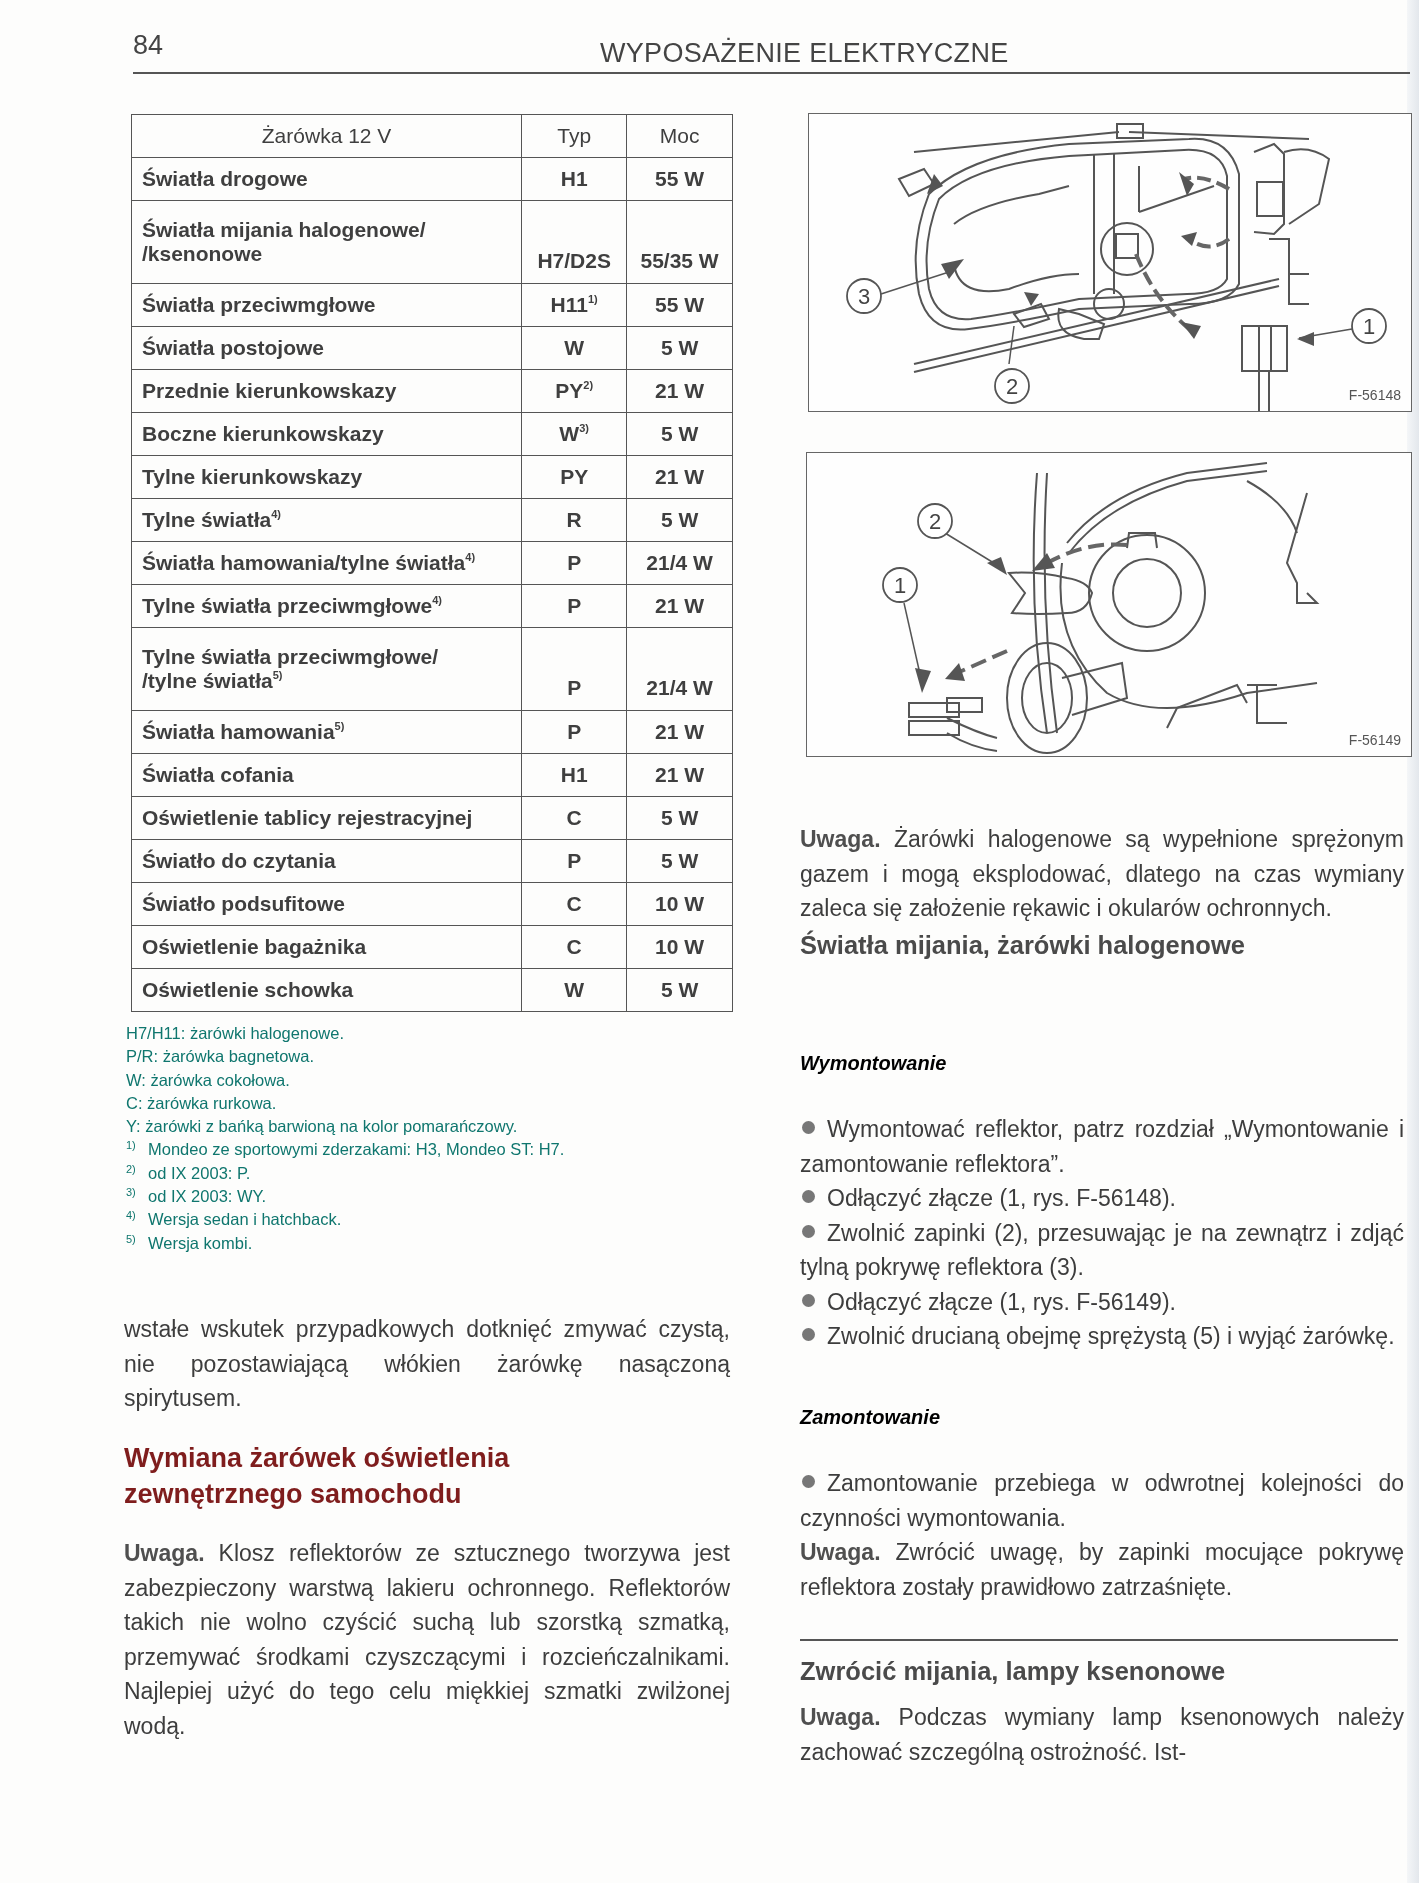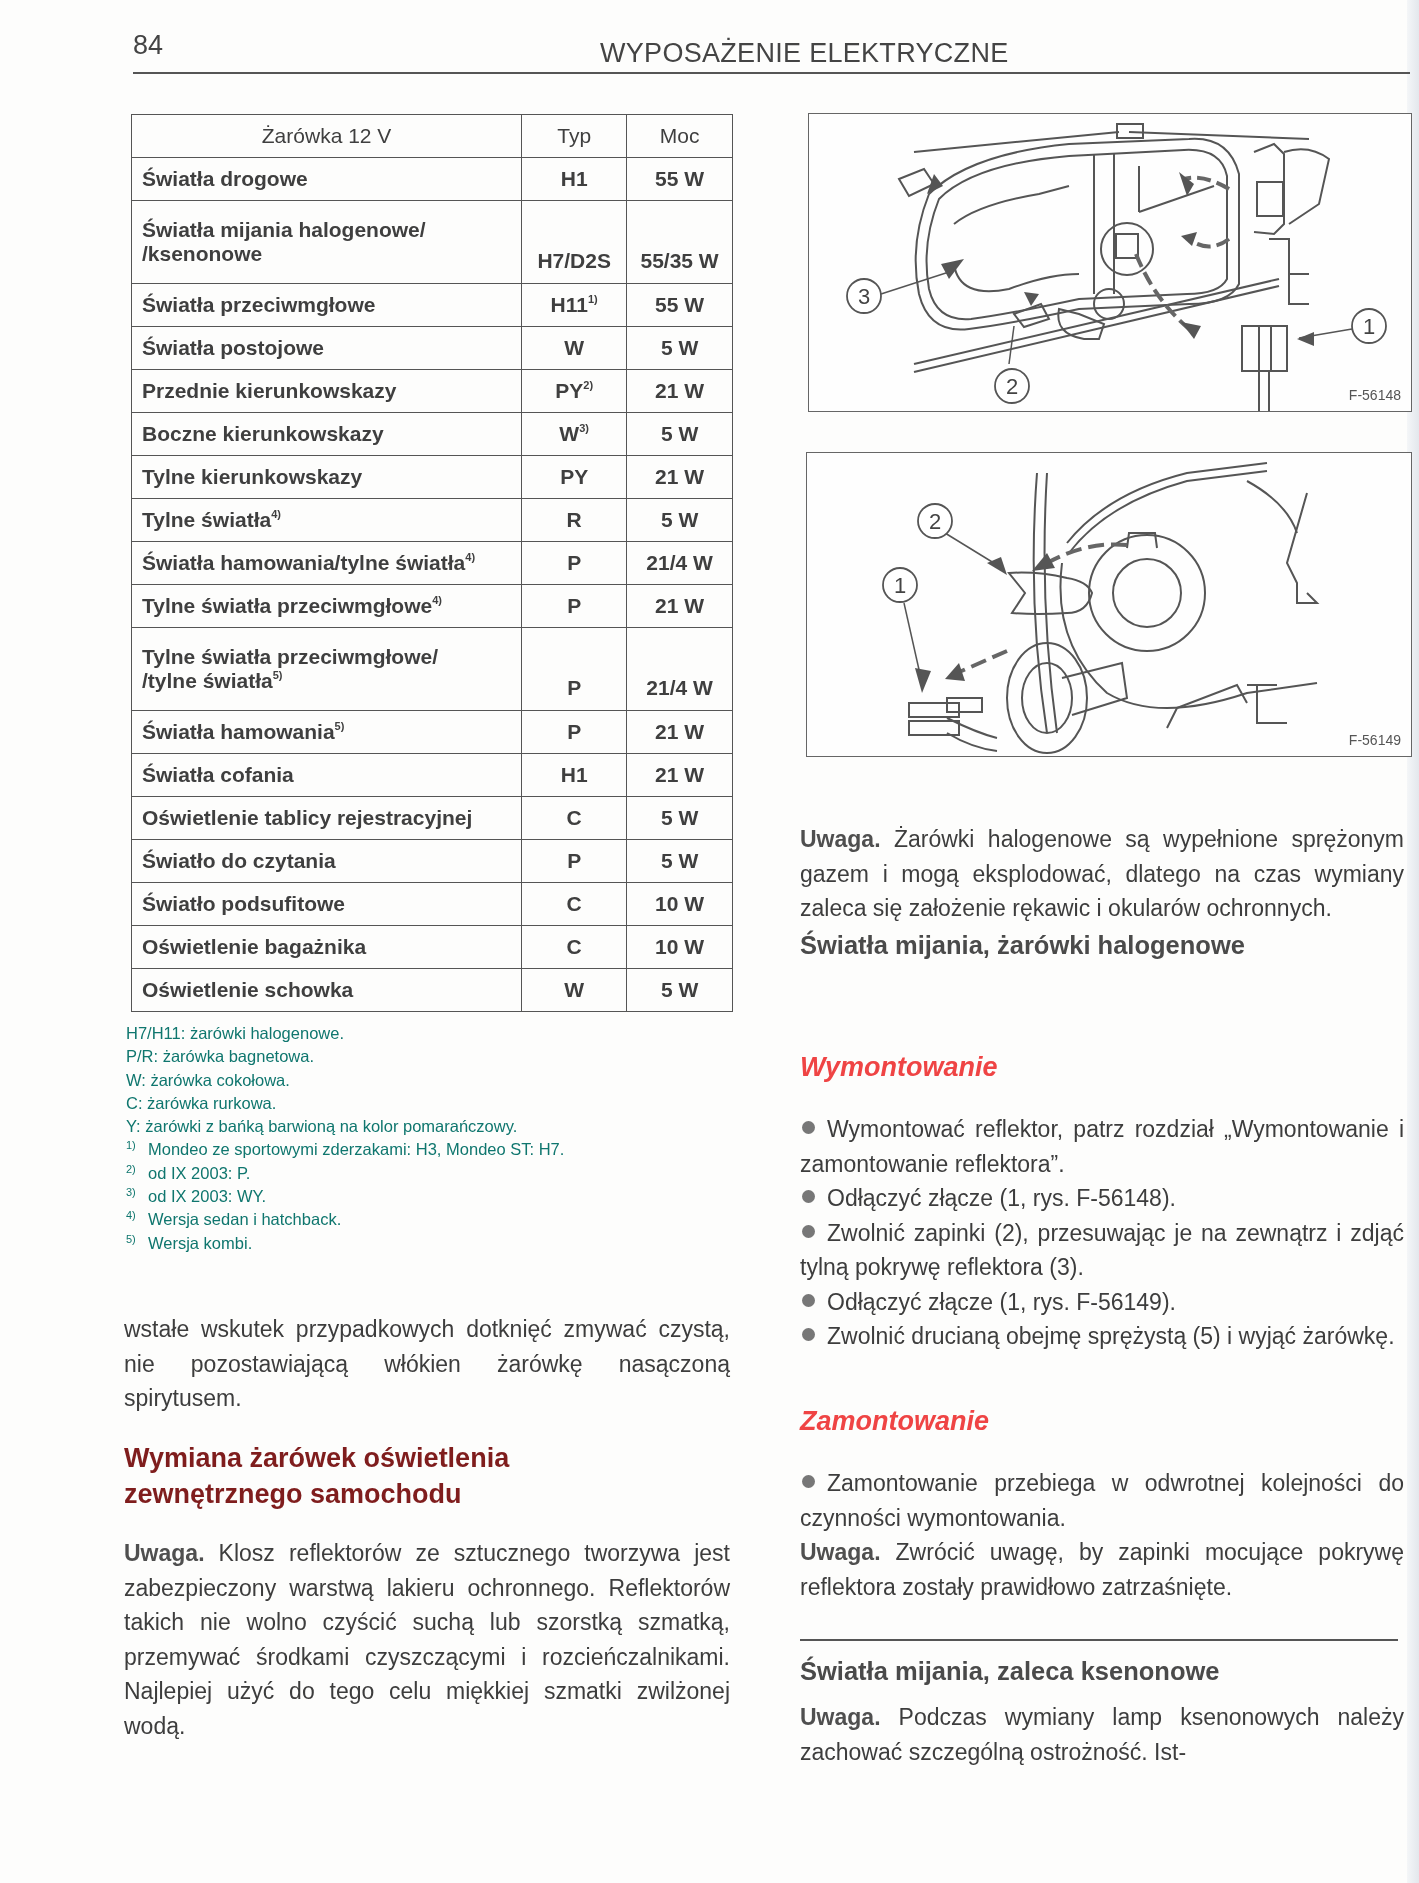--- a/index.html
+++ b/index.html
@@ -56,21 +56,21 @@
   .body-text {
     font-size: 23px; line-height: 34.5px; color: #3d3d3d;
     text-align: justify;
   }
   .col-left { position: absolute; left: 124px; width: 606px; }
   .col-right { position: absolute; left: 800px; width: 604px; }
   .h2 {
     font-weight: bold; font-size: 27px; line-height: 36px; color: #7f1d1d;
   }
   .h3 { font-weight: bold; font-size: 25.5px; color: #4a4a4a; }
-  .h3i { font-weight: bold; font-style: italic; font-size: 27px; color: #ef4444; }
+  .h3i { font-weight: bold; font-style: italic; font-size: 20px; color: #000000; }
   .uw { font-weight: bold; color: #4f4f4f; }
   .bullet::before {
     content: ""; display: inline-block; width: 13px; height: 13px;
     border-radius: 50%; background: #777; margin-right: 12px; margin-left: 2px;
     position: relative; top: -3px;
   }
 
   .figure {
     position: absolute; border: 1.5px solid #666; background: #fefefe;
     overflow: hidden;
@@ -366,17 +366,17 @@
 </div>
 <div class="col-right h3i" style="top:1406px;">Zamontowanie</div>
 <div class="col-right body-text" style="top:1466px;">
   <div class="bullet">Zamontowanie przebiega w odwrotnej kolejności do czynności wymontowania.</div>
   <div>
     <span class="uw">Uwaga.</span>
     <span>Zwrócić uwagę, by zapinki mocujące pokrywę reflektora zostały prawidłowo zatrzaśnięte.</span>
   </div>
 </div>
 <div class="rule-right"></div>
-<div class="col-right h3" style="top:1657px;">Światła mijania, zaleca ksenonowe</div>
+<div class="col-right h3" style="top:1657px;">Zwrócić mijania, lampy ksenonowe</div>
 <div class="col-right body-text" style="top:1700px;">
   <span class="uw">Uwaga.</span>
   <span>Podczas wymiany lamp ksenonowych należy zachować szczególną ostrożność. Ist-</span>
 </div>
 
 </body></html>

